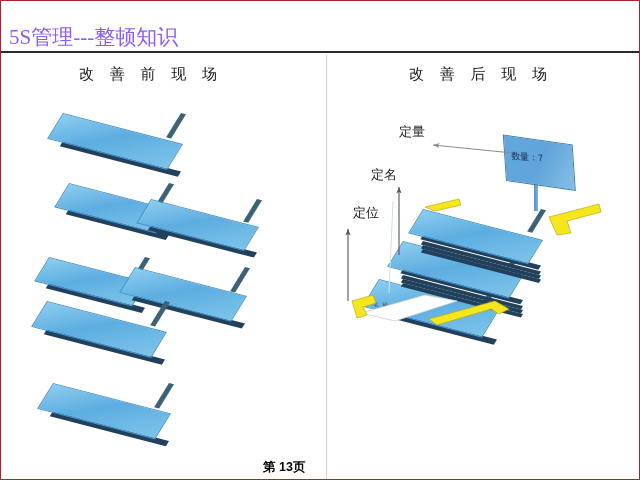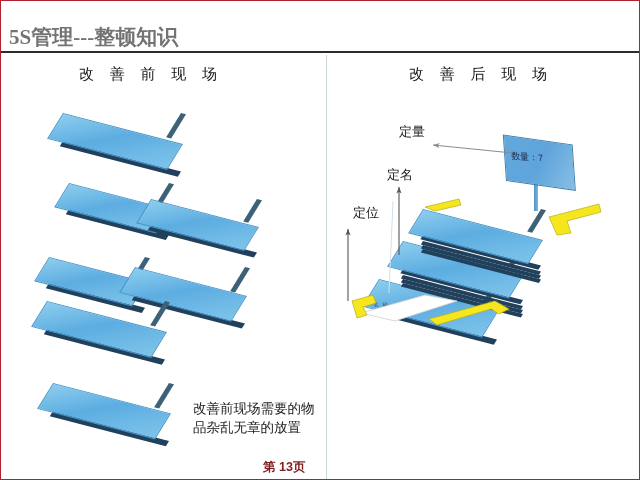--- a/index.html
+++ b/index.html
@@ -21,22 +21,22 @@
     border-top: 1.5px solid #b0202f;
     border-bottom: 1.5px solid #b0202f;
     border-right: 1.5px solid #b0202f;
   }
   
   #title-text {
     position: absolute;
     left: 8px;
     top: 22px;
     font-size: 21px;
-    font-weight: bold;
-    color: #737373;
+    font-weight: normal;
+    color: #8b5cf6;
     letter-spacing: 0px;
     white-space: nowrap;
     font-family: "Liberation Serif", "DejaVu Serif", serif;
   }
   #title-rule {
     position: absolute;
     left: 0px;
     top: 50px;
     width: 640px;
     height: 2px;
@@ -91,21 +91,21 @@
 
   
   .ann-label {
     position: absolute;
     font-size: 13px;
     color: #1a1a1a;
     white-space: nowrap;
     font-family: "Liberation Serif", "DejaVu Serif", serif;
   }
   #label-dingliang { left: 398px; top: 122px; }
-  #label-dingming  { left: 370px; top: 165px; margin-left: 16px; }
+  #label-dingming  { left: 370px; top: 165px; }
   #label-dingwei   { left: 336px; top: 203px; margin-left: 16px; }
 
   
   #sign-board {
     position: absolute;
     left: 505px;
     top: 134px;
     width: 68px;
     height: 44px;
     background: linear-gradient(120deg, #62a8dd 0%, #5fa4da 50%, #87bfe6 100%);
@@ -151,21 +151,21 @@
     top: 344px;
     width: 146px;
     text-align: center;
   }
   #page-number {
     position: absolute;
     left: 262px;
     top: 458px;
     font-size: 12.5px;
     font-weight: bold;
-    color: #7f1d1d;
+    color: #000000;
     font-family: "Liberation Sans", sans-serif;
   }
   #name-plate-text {
     position: absolute;
     left: 372px;
     top: 300px;
     font-size: 6px;
     color: #4a4a4a;
     transform: skewY(10deg) rotate(-6deg);
     letter-spacing: 1px;
@@ -304,17 +304,16 @@
 
     <line x1="512" y1="152" x2="432" y2="144" stroke="#8d8d8d" stroke-width="1.1" marker-end="url(#arrowhead-gray)"></line>
 
     <line x1="398" y1="254" x2="398" y2="186" stroke="#555" stroke-width="1.1" marker-end="url(#arrowhead-dark)"></line>
 
     <line x1="347" y1="300" x2="347" y2="228" stroke="#555" stroke-width="1.1" marker-end="url(#arrowhead-dark)"></line>
 
     <line x1="388" y1="292" x2="392" y2="200" stroke="#cfe0ea" stroke-width="1"></line>
   </svg>
 
-  <div class="caption" id="caption-left">改善前现场需要的物品杂乱无章的放置</div>
 
   <div id="page-number">第 13页</div>
 
 </div>
 
 </body></html>

